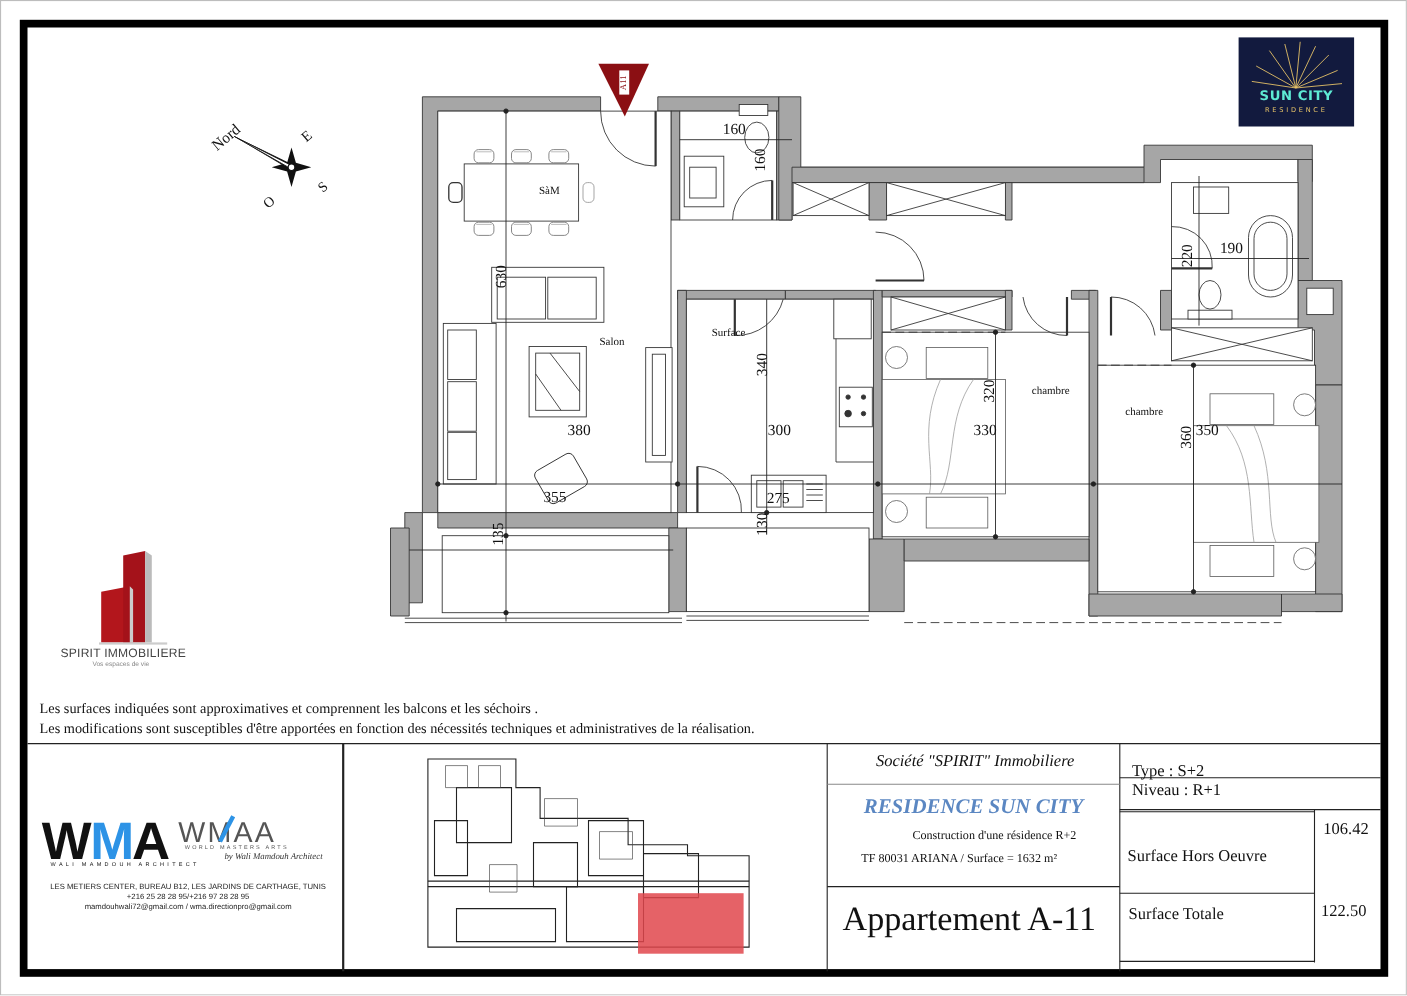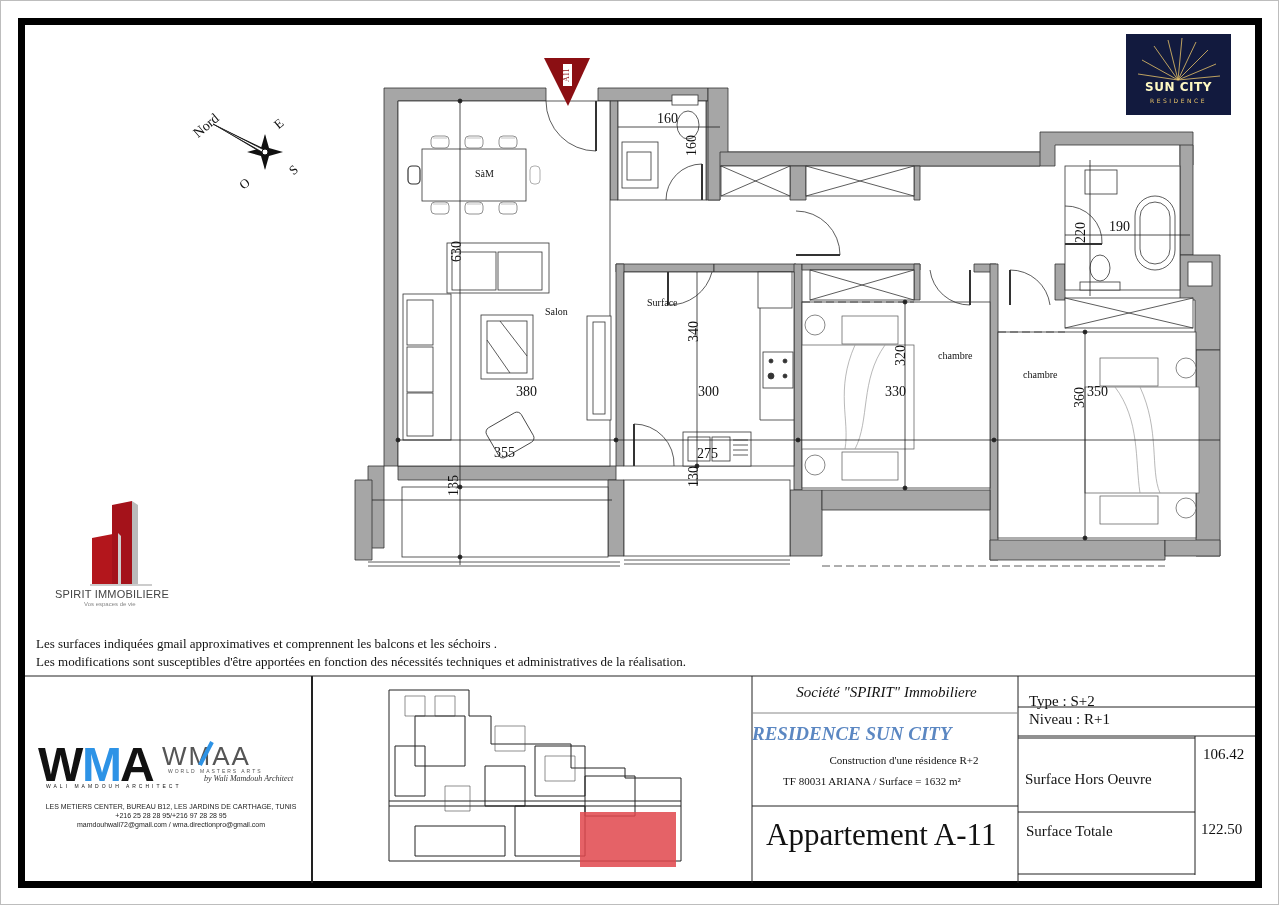--- a/index.html
+++ b/index.html
@@ -5,21 +5,21 @@
   * { box-sizing: border-box; margin: 0; padding: 0; }
   html, body { width: 1279px; height: 905px; background: #ffffff; overflow: hidden; }
   body { position: relative; font-family: "Liberation Serif", serif; color: #111; }
   .outer-border { position: absolute; left: 0; top: 0; width: 1279px; height: 905px; border: 1px solid #bdbdbd; }
   .sheet-frame { position: absolute; left: 18px; top: 18px; width: 1244px; height: 870px; border: 7px solid #000; }
   .abs { position: absolute; }
   .svg-layer { position: absolute; left: 0; top: 0; }
   .note { position: absolute; left: 36px; font-size: 13px; line-height: 18px; white-space: nowrap; }
   .tb-text { position: absolute; white-space: nowrap; }
   .sun-logo { position: absolute; left: 1126px; top: 34px; width: 105px; height: 81px; background: #121a3e; }
-  .sun-logo .t1 { position: absolute; left: 0; width: 100%; top: 46px; text-align: center; color: #fef9c3; font-family: "DejaVu Sans", sans-serif; font-weight: bold; font-size: 12px; letter-spacing: 0.5px; }
+  .sun-logo .t1 { position: absolute; left: 0; width: 100%; top: 46px; text-align: center; color: #5eead4; font-family: "DejaVu Sans", sans-serif; font-weight: bold; font-size: 12px; letter-spacing: 0.5px; }
   .sun-logo .t2 { position: absolute; left: 0; width: 100%; top: 63px; text-align: center; color: #e8c468; font-family: "DejaVu Sans", sans-serif; font-size: 6px; letter-spacing: 2.5px; }
   .room-label { position: absolute; font-size: 10px; white-space: nowrap; }
   .dim { position: absolute; font-size: 14px; white-space: nowrap; }
   .dim-v { position: absolute; font-size: 14px; white-space: nowrap; transform: rotate(-90deg); transform-origin: left top; }
   .spirit-name { position: absolute; left: 55px; top: 588px; font-family: "Liberation Sans", sans-serif; font-size: 11px; color: #444; letter-spacing: 0.2px; }
   .spirit-tag { position: absolute; left: 84px; top: 601px; font-family: "Liberation Sans", sans-serif; font-size: 6px; color: #888; }
   .wma-info { position: absolute; left: 36px; width: 270px; text-align: center; font-family: "Liberation Sans", sans-serif; font-size: 7px; color: #222; line-height: 9px; }
 </style>
 </head>
 <body>
@@ -299,21 +299,21 @@
   </g>
 </svg>
 
 <div class="abs" style="left:192px;top:118px;font-size:14px;transform:rotate(-40deg);">Nord</div>
 <div class="abs" style="left:275px;top:116px;font-size:13px;transform:rotate(-40deg);">E</div>
 <div class="abs" style="left:290px;top:162px;font-size:13px;transform:rotate(-40deg);">S</div>
 <div class="abs" style="left:240px;top:176px;font-size:13px;transform:rotate(-40deg);">O</div>
 
 <div class="abs" style="left:562px;top:82px;font-size:8px;transform:rotate(-90deg);transform-origin:left top;color:#8b0f13;">A11</div>
 
-<div class="room-label" style="left:475px;top:168px;">SàM</div>
+<div class="room-label" style="left:490px;top:168px;">SàM</div>
 <div class="room-label" style="left:545px;top:306px;">Salon</div>
 <div class="room-label" style="left:647px;top:297px;">Surface</div>
 <div class="room-label" style="left:938px;top:350px;">chambre</div>
 <div class="room-label" style="left:1023px;top:369px;">chambre</div>
 
 <div class="dim" style="left:497px;top:384px;margin-left:19px;">380</div>
 <div class="dim" style="left:494px;top:445px;">355</div>
 <div class="dim-v" style="left:449px;top:262px;">630</div>
 <div class="dim-v" style="left:446px;top:496px;">135</div>
 <div class="dim-v" style="left:686px;top:342px;">340</div>
@@ -343,33 +343,33 @@
       <line x1="0" y1="0" x2="18" y2="-38"></line>
     <line x1="0" y1="0" x2="30" y2="-30"></line>
       <line x1="0" y1="0" x2="38" y2="-16"></line>
       <line x1="0" y1="0" x2="42" y2="-4"></line>
   </g>
 </svg>
 
 <div class="spirit-name">SPIRIT IMMOBILIERE</div>
 <div class="spirit-tag">Vos espaces de vie</div>
 
-<div class="note" style="top:635px;">Les surfaces indiquées gmail approximatives et comprennent les balcons et les séchoirs .</div>
+<div class="note" style="top:635px;">Les surfaces indiquées sont approximatives et comprennent les balcons et les séchoirs .</div>
 <div class="note" style="top:653px;">Les modifications sont susceptibles d'être apportées en fonction des nécessités techniques et administratives de la réalisation.</div>
 
 <div class="abs" style="left:46px;top:783px;font-family:'Liberation Sans',sans-serif;font-size:5px;letter-spacing:3px;">WALI MAMDOUH ARCHITECT</div>
 <div class="abs" style="left:168px;top:768px;font-family:'Liberation Sans',sans-serif;font-size:5px;letter-spacing:2px;color:#555;">WORLD MASTERS ARTS</div>
 <div class="abs" style="left:204px;top:774px;font-family:'Liberation Serif',serif;font-style:italic;font-size:8px;color:#333;">by Wali Mamdouh Architect</div>
 
 <div class="wma-info" style="top:802px;">LES METIERS CENTER, BUREAU B12, LES JARDINS DE CARTHAGE, TUNIS</div>
 <div class="wma-info" style="top:811px;">+216 25 28 28 95/+216 97 28 28 95</div>
 <div class="wma-info" style="top:820px;">mamdouhwali72@gmail.com / wma.directionpro@gmail.com</div>
 
 <div class="tb-text" style="left:759px;top:684px;width:255px;text-align:center;font-size:15px;font-style:italic;">Société "SPIRIT" Immobiliere</div>
-<div class="tb-text" style="left:752px;top:723px;width:266px;text-align:left;font-size:19px;font-style:italic;font-weight:bold;color:#5b87c2;">RESIDENCE SUN CITY</div>
+<div class="tb-text" style="left:752px;top:723px;width:266px;text-align:center;font-size:19px;font-style:italic;font-weight:bold;color:#5b87c2;">RESIDENCE SUN CITY</div>
 <div class="tb-text" style="left:752px;top:754px;width:304px;text-align:center;font-size:11px;">Construction d'une résidence R+2</div>
 <div class="tb-text" style="left:752px;top:775px;width:240px;text-align:center;font-size:11px;">TF 80031  ARIANA  / Surface = 1632 m²</div>
 <div class="tb-text" style="left:766px;top:817px;font-size:31px;">Appartement A-11</div>
 
 <div class="tb-text" style="left:1029px;top:681px;font-size:15px;margin-top:12px;">Type :  S+2</div>
 <div class="tb-text" style="left:1029px;top:711px;font-size:15px;">Niveau : R+1</div>
 <div class="tb-text" style="left:1025px;top:746px;font-size:15px;margin-top:25px;">Surface Hors Oeuvre</div>
 <div class="tb-text" style="left:1203px;top:746px;font-size:15px;">106.42</div>
 <div class="tb-text" style="left:1026px;top:823px;font-size:15px;">Surface Totale</div>
 <div class="tb-text" style="left:1201px;top:821px;font-size:15px;">122.50</div>

